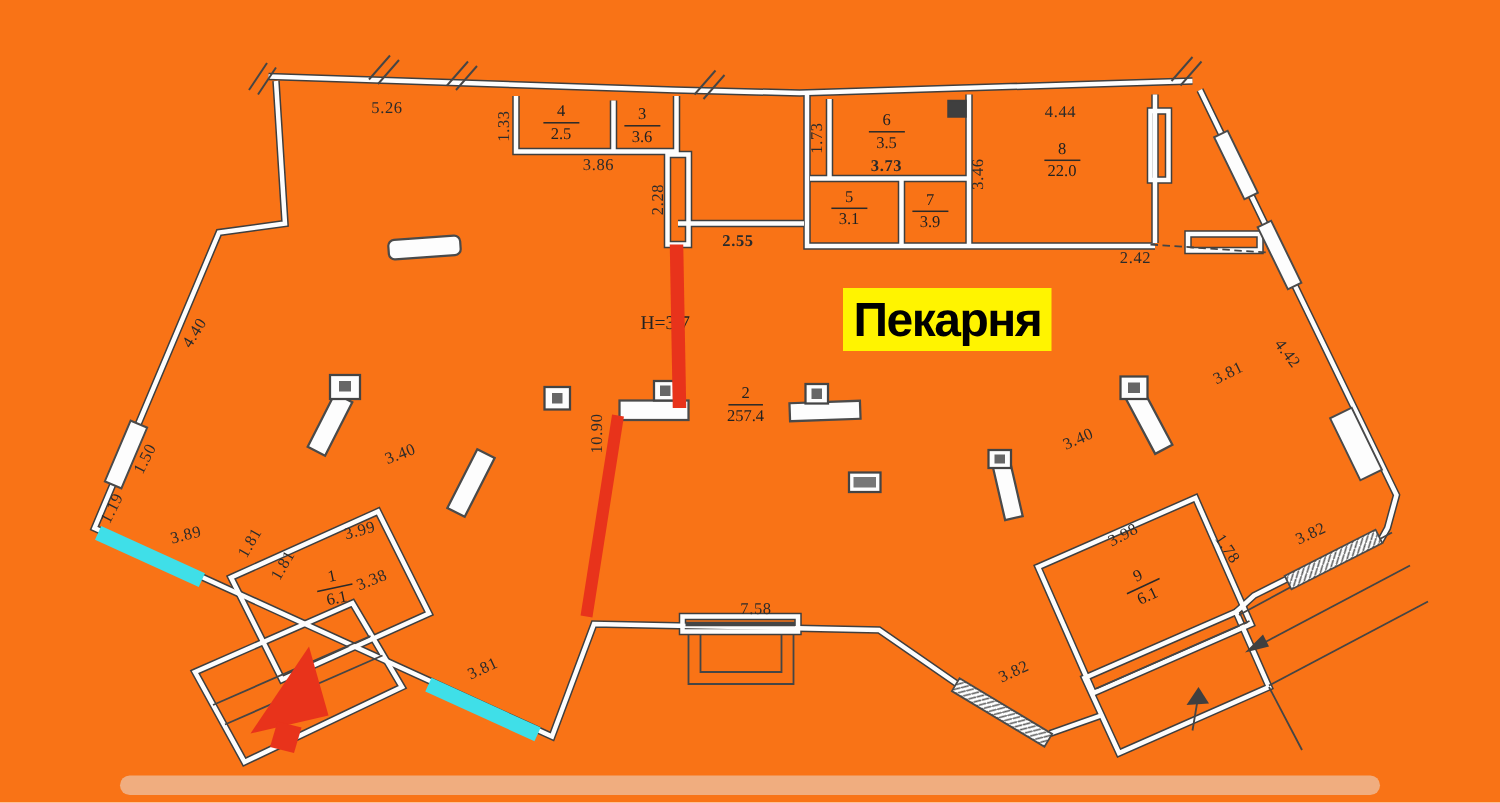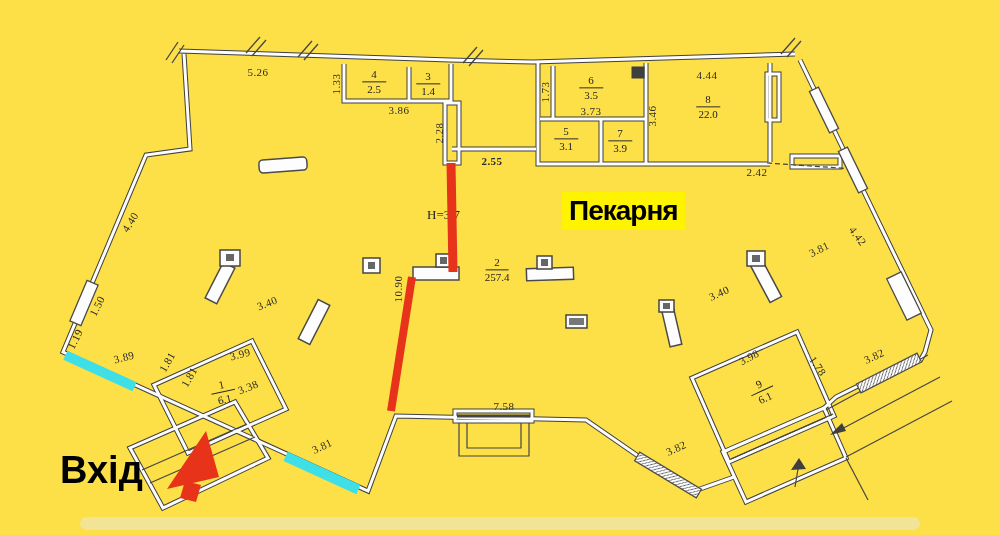--- a/index.html
+++ b/index.html
@@ -1,19 +1,19 @@
 <!DOCTYPE html>
 <html style="--c-highlight: #fff400; --c-red: #e8331b; --c-cyan: #3fdfe8; --c-line: #3f3f3f; --c-text: #2b2b2b;"><head>
 <meta charset="utf-8">
 <style>
   :root{
     --c-highlight:#fff400; --c-red:#e8331b; --c-cyan:#3fdfe8; --c-line:#3f3f3f; --c-text:#2b2b2b;
   }
   html,body{margin:0;padding:0;background:#fff;}
-  #plan{position:relative;width:1000px;height:535px;background:#fde047;overflow:hidden;
+  #plan{position:relative;width:1000px;height:535px;background:#f97316;overflow:hidden;
         font-family:"Liberation Serif",serif;}
   #plan svg{position:absolute;left:0;top:0;}
   
   .wall2 path,.wall2 rect{stroke:var(--c-line);stroke-width:5;fill:none;stroke-linecap:butt;stroke-linejoin:miter;}
   .wall-inner path,.wall-inner rect{stroke:#fdfdfd;stroke-width:3;fill:none;}
   .thin path,.thin line{stroke:#454545;stroke-width:1.2;fill:none;}
   .thin .dash{stroke-dasharray:5 3;}
   .thin .thick3{stroke-width:3;}
   .thin polygon{fill:#3f3f3f;stroke:none;}
   .winbox rect{fill:#fdfdfd;stroke:#4a4a4a;stroke-width:1.3;}
@@ -31,21 +31,21 @@
   .dim{position:absolute;font:11px "Liberation Serif",serif;color:var(--c-text);
        white-space:nowrap;letter-spacing:.4px;}
   .room{position:absolute;display:inline-flex;flex-direction:column;align-items:center;
         font:11px "Liberation Serif",serif;color:#222;line-height:1.15;white-space:nowrap;}
   .room .rn{border-bottom:1.2px solid #2a2a2a;padding:0 9px;}
   .room .ra{padding-top:1px;}
   .big-label{position:absolute;font-family:"Liberation Sans",sans-serif;font-weight:bold;color:#000;
              white-space:nowrap;}
   .hl{background:var(--c-highlight);padding:2px 7px;}
   #label-area{left:233px;top:191px;font-size:40px;line-height:1.1;}
-  #label-bakery{left:562px;top:192px;font-size:28px;line-height:1.2;letter-spacing:-1px;}
+  #label-bakery{left:562px;top:192px;font-size:32px;line-height:1.2;letter-spacing:-1px;}
   #label-entrance{left:60px;top:449px;font-size:38px;}
   #height-note{position:absolute;left:427px;top:207px;font:13px "Liberation Serif",serif;color:#222;}
   #scan-artifact{position:absolute;left:80px;top:517px;width:840px;height:13px;background:#e8e8e8;
                  opacity:.5;border-radius:7px;}
 </style>
 </head>
 <body>
 
 <div id="plan">
 
@@ -210,21 +210,21 @@
     </g>
   </svg>
 
   <div>
       <span class="dim" style="left: 258px; top: 72px; transform: translate(-50%, -50%) rotate(0deg);">5.26</span>
       <span class="dim" style="left: 336px; top: 84px; transform: translate(-50%, -50%) rotate(-90deg);">1.33</span>
       <span class="dim" style="left: 399px; top: 110px; transform: translate(-50%, -50%) rotate(0deg);">3.86</span>
       <span class="dim" style="left: 439px; top: 133px; transform: translate(-50%, -50%) rotate(-90deg);">2.28</span>
       <span class="dim" style="left: 492px; top: 161px; transform: translate(-50%, -50%) rotate(0deg); font-weight: bold;">2.55</span>
       <span class="dim" style="left: 545px; top: 92px; transform: translate(-50%, -50%) rotate(-90deg);">1.73</span>
-      <span class="dim" style="left: 591px; top: 111px; transform: translate(-50%, -50%) rotate(0deg);">3.73</span>
+      <span class="dim" style="left: 591px; top: 111px; transform: translate(-50%, -50%) rotate(0deg); font-weight: bold;">3.73</span>
       <span class="dim" style="left: 652px; top: 116px; transform: translate(-50%, -50%) rotate(-90deg);">3.46</span>
       <span class="dim" style="left: 707px; top: 75px; transform: translate(-50%, -50%) rotate(0deg);">4.44</span>
       <span class="dim" style="left: 757px; top: 172px; transform: translate(-50%, -50%) rotate(0deg);">2.42</span>
       <span class="dim" style="left: 398px; top: 289px; transform: translate(-50%, -50%) rotate(-90deg);">10.90</span>
       <span class="dim" style="left: 267px; top: 303px; transform: translate(-50%, -50%) rotate(-21deg);">3.40</span>
       <span class="dim" style="left: 719px; top: 293px; transform: translate(-50%, -50%) rotate(-24deg);">3.40</span>
       <span class="dim" style="left: 819px; top: 249px; transform: translate(-50%, -50%) rotate(-26deg);">3.81</span>
       <span class="dim" style="left: 858px; top: 236px; transform: translate(-50%, -50%) rotate(53deg);">4.42</span>
       <span class="dim" style="left: 130px; top: 222px; transform: translate(-50%, -50%) rotate(-58deg);">4.40</span>
       <span class="dim" style="left: 97px; top: 306px; transform: translate(-50%, -50%) rotate(-63deg);">1.50</span>
@@ -245,21 +245,21 @@
       <div class="room" style="left: 223px; top: 392px; transform: translate(-50%, -50%) rotate(-12deg);">
         <span class="rn">1</span>
         <span class="ra">6.1</span>
       </div>
       <div class="room" style="left: 497px; top: 270px; transform: translate(-50%, -50%) rotate(0deg);">
         <span class="rn">2</span>
         <span class="ra">257.4</span>
       </div>
       <div class="room" style="left: 428px; top: 84px; transform: translate(-50%, -50%) rotate(0deg);">
         <span class="rn">3</span>
-        <span class="ra">1.4</span>
+        <span class="ra">3.6</span>
       </div>
       <div class="room" style="left: 374px; top: 82px; transform: translate(-50%, -50%) rotate(0deg);">
         <span class="rn">4</span>
         <span class="ra">2.5</span>
       </div>
       <div class="room" style="left: 566px; top: 139px; transform: translate(-50%, -50%) rotate(0deg);">
         <span class="rn">5</span>
         <span class="ra">3.1</span>
       </div>
       <div class="room" style="left: 591px; top: 88px; transform: translate(-50%, -50%) rotate(0deg);">
@@ -274,21 +274,20 @@
         <span class="rn">8</span>
         <span class="ra">22.0</span>
       </div>
       <div class="room" style="left: 762px; top: 391px; transform: translate(-50%, -50%) rotate(-25deg);">
         <span class="rn">9</span>
         <span class="ra">6.1</span>
       </div>
     </div>
 
   <div id="label-bakery" class="big-label hl">Пекарня</div>
-  <div id="label-entrance" class="big-label">Вхід</div>
   <div id="height-note">Н=3,7</div>
   <div id="scan-artifact"></div>
 
   <svg width="1000" height="535" viewBox="0 0 1000 535" style="pointer-events:none">
     <path class="redline" d="M451,163 L453,272" stroke-width="9"></path>
     <path class="redline" d="M412,277 L391,411" stroke-width="8"></path>
     <g>
       <polygon class="redfill" points="206,431 167,489 219,477"></polygon>
       <polygon class="redfill" points="185,481 201,485 196,502 180,498"></polygon>
     </g>

